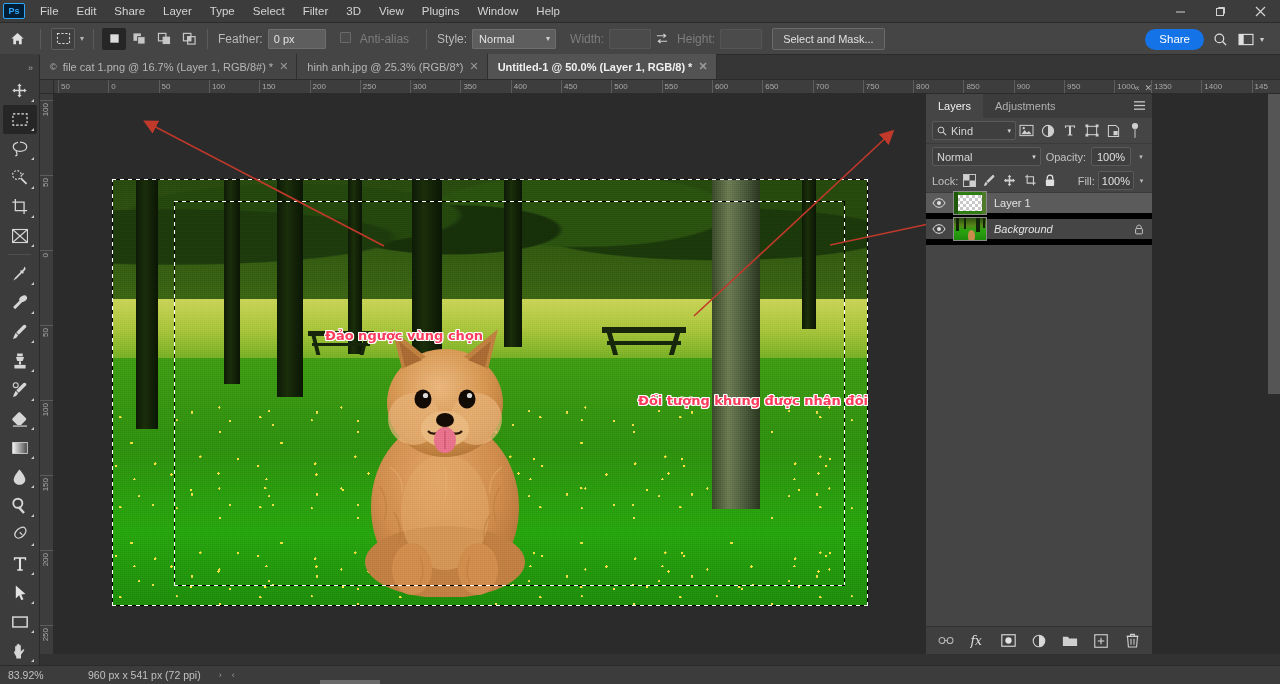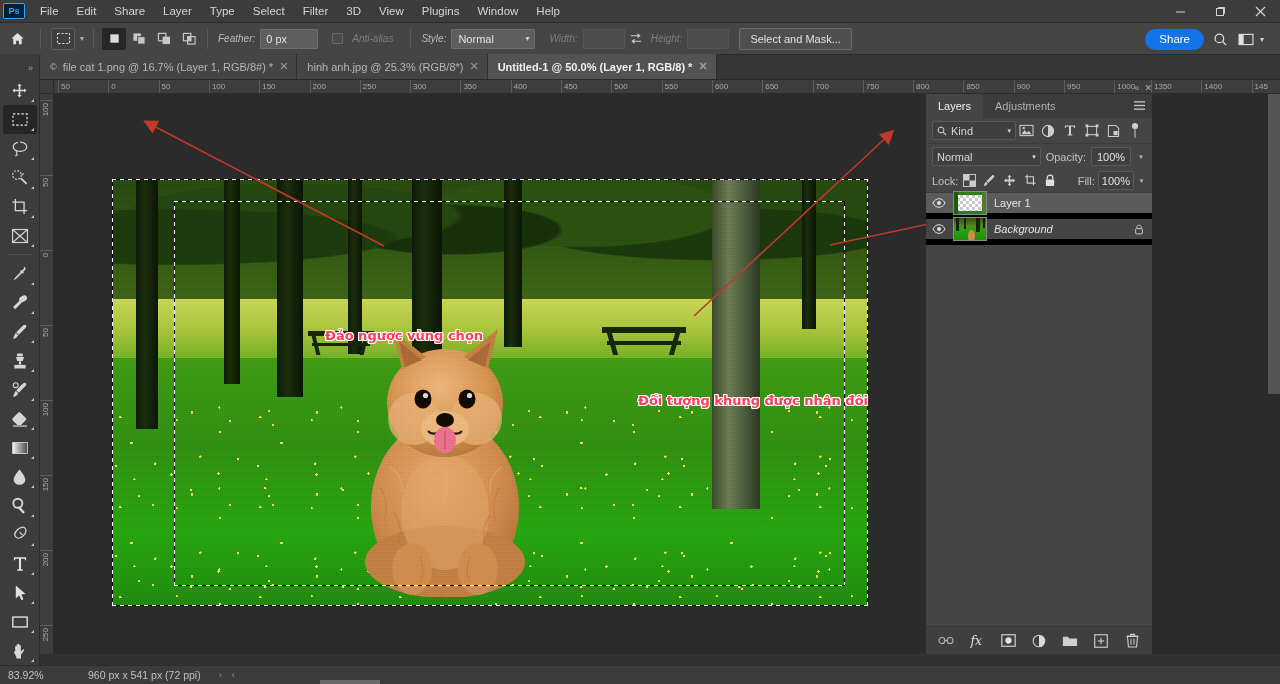--- a/index.html
+++ b/index.html
@@ -49,21 +49,21 @@
     width:24px; height:22px; border:1px solid #5e5e5e; background:#3f3f3f;
     display:flex;align-items:center;justify-content:center;border-radius:2px;
   }
   .chev{ font-size:8px; color:#b5b5b5; padding:0 3px;}
   .marq-group{ display:flex; align-items:center; gap:1px; margin-left:2px; }
   .marq-btn{
     width:24px;height:22px;display:flex;align-items:center;justify-content:center;
     border-radius:2px;
   }
   .marq-btn.active{ background:#262626; }
-  .ob-label{ color:#b9b9b9; font-size:10px; margin:0 5px 0 4px; white-space:nowrap;font-style:italic;}
+  .ob-label{ color:#b9b9b9; font-size:12px; margin:0 5px 0 4px; white-space:nowrap;}
   .ob-label.dim{ color:#7d7d7d; }
   .ob-input{
     background:#5e5e5e; border:1px solid #6d6d6d; color:#e2e2e2;
     height:20px; padding:0 5px; font-size:11px; line-height:18px; border-radius:1px;
   }
   .ob-input.dim{ background:#4b4b4b; border-color:#555; color:#6f6f6f; }
   .ob-select{
     background:#5e5e5e;border:1px solid #6d6d6d;color:#e2e2e2;height:20px;
     padding:0 18px 0 6px;font-size:11px;line-height:18px;border-radius:1px;position:relative;
     min-width:84px; display:flex;align-items:center;

